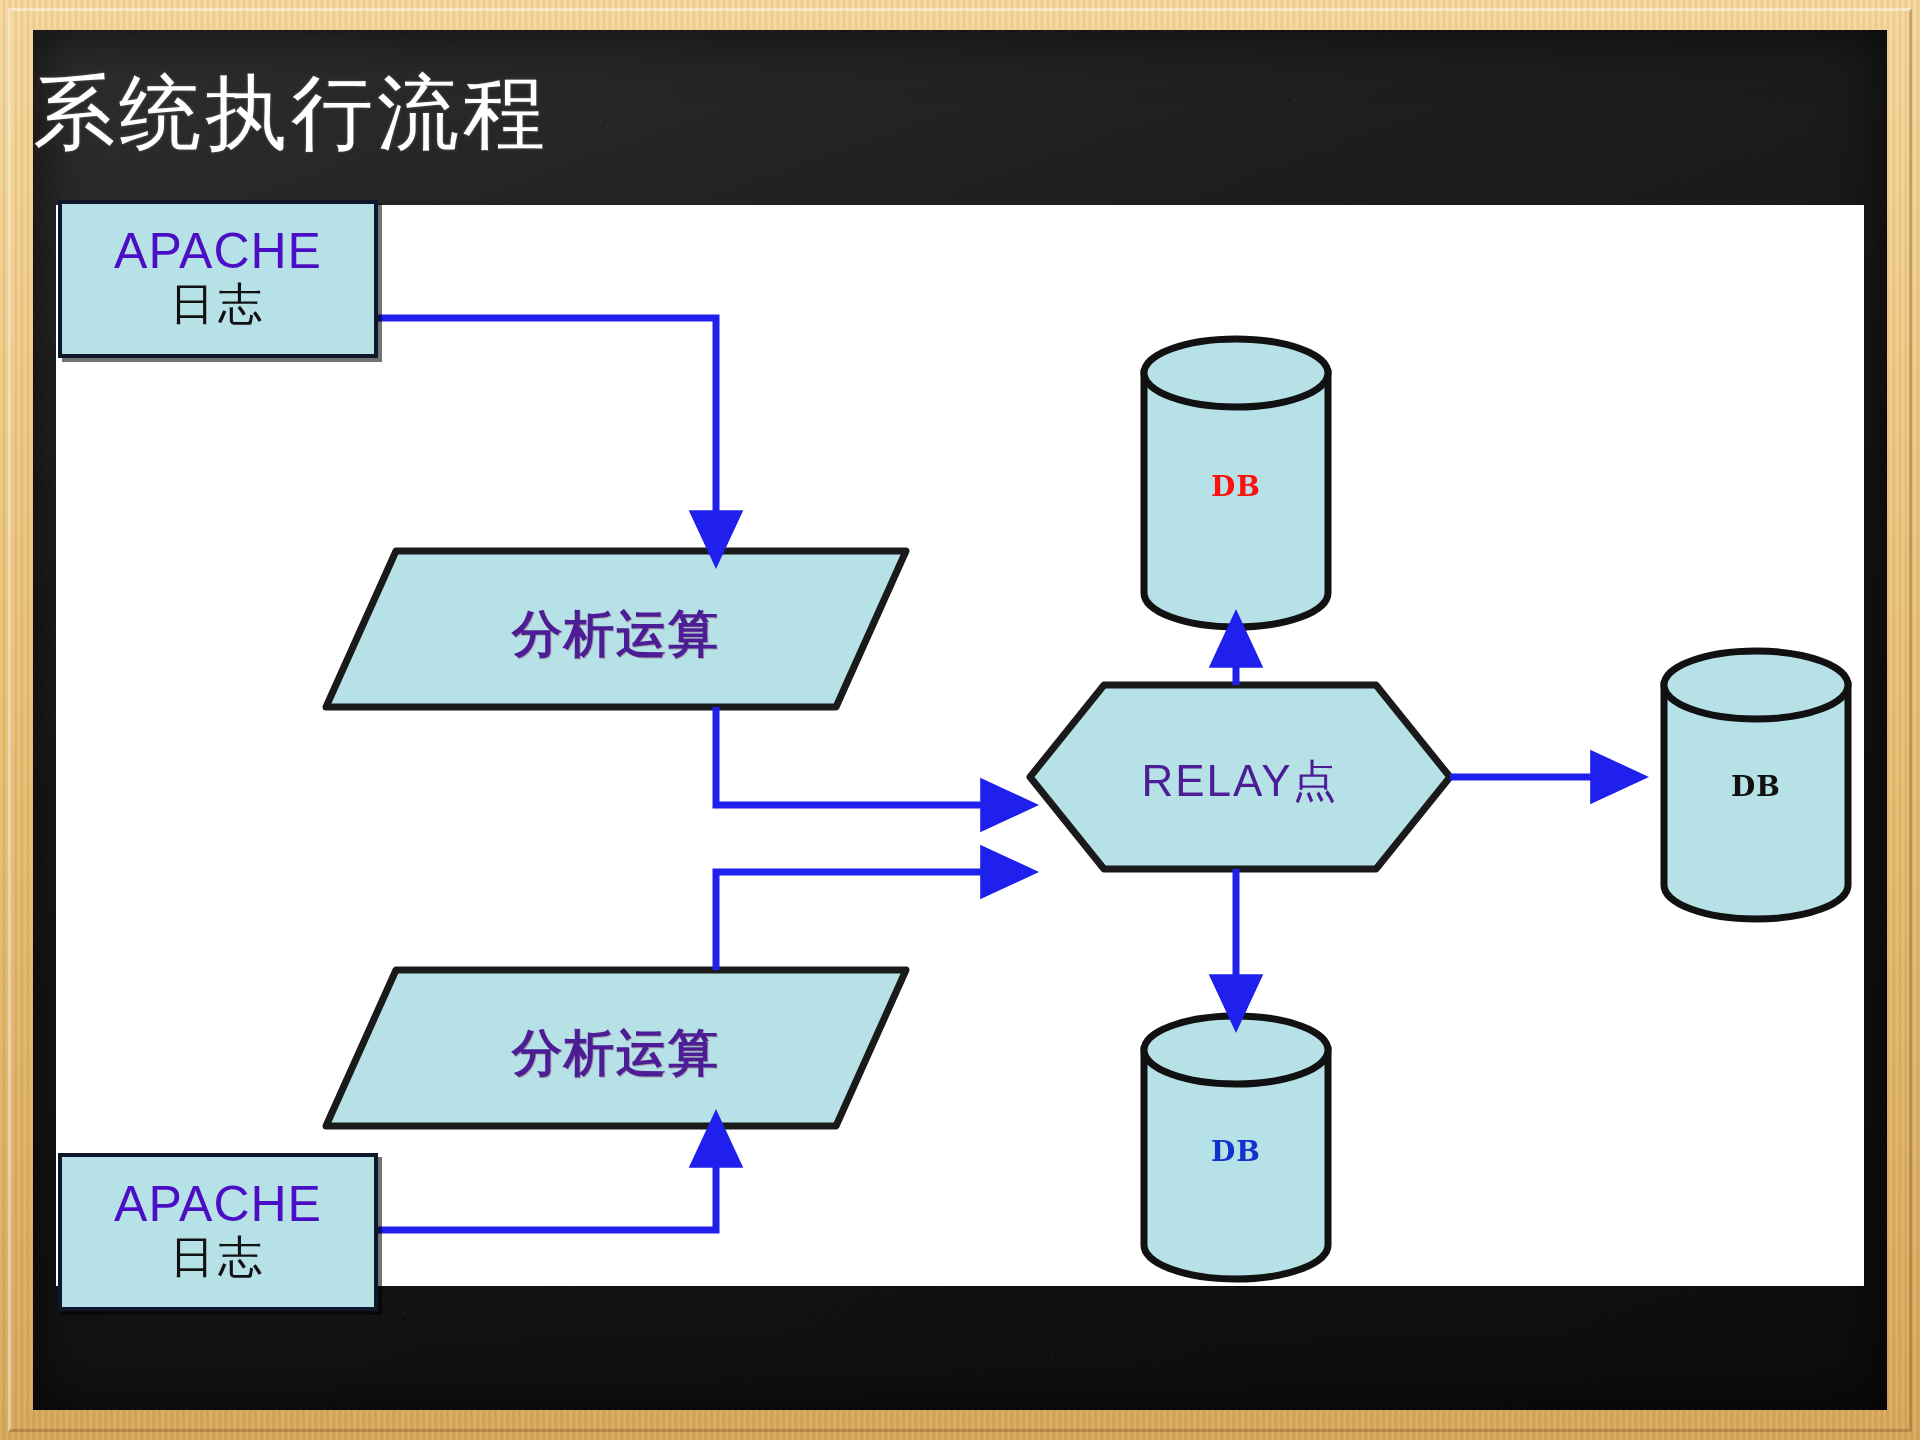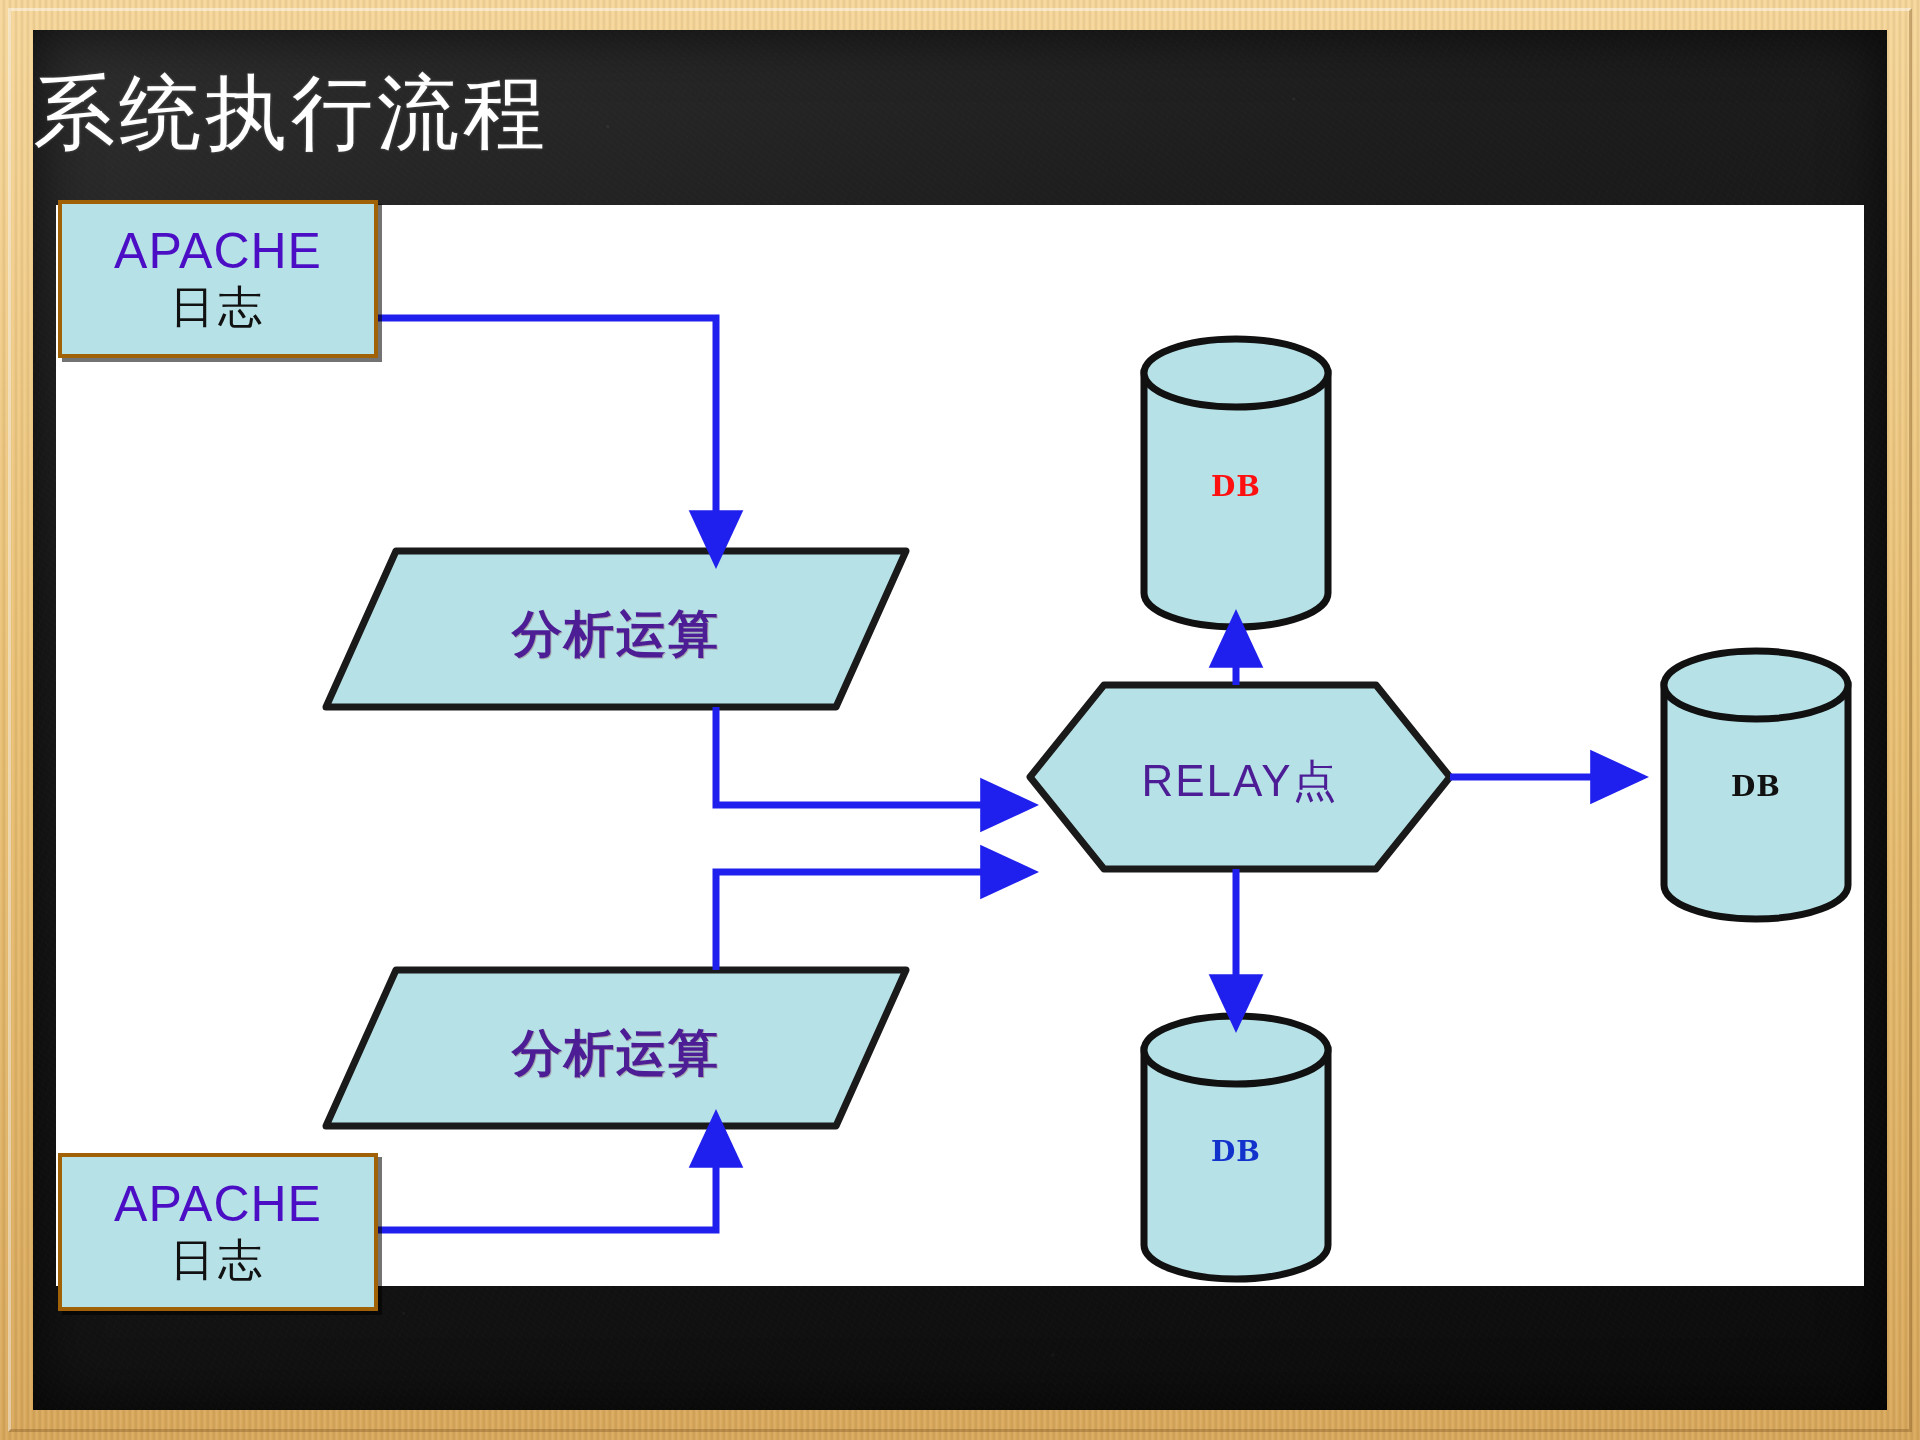--- a/index.html
+++ b/index.html
@@ -104,37 +104,37 @@
     pointer-events: none;
     white-space: nowrap;
     text-align: center;
   }
 
   
   .apache-box {
     position: absolute;
     box-sizing: border-box;
     background: #b6e1e7;
-    border: 4px solid #a16207;
+    border: 4px solid #0f172a;
     box-shadow: 4px 4px 0 rgba(0,0,0,0.55);
     display: flex;
     flex-direction: column;
     align-items: center;
     justify-content: center;
   }
   .apache-en {
     color: #4b0ec4;
     font-family: "Liberation Sans", sans-serif;
     font-size: 50px;
     line-height: 1.0;
     letter-spacing: 1px;
   }
   .apache-cn {
     color: #111111;
-    font-family: Liberation Sans, sans-serif;
+    font-family: Liberation Mono, monospace;
     font-size: 44px;
     line-height: 1.15;
     margin-top: 6px;
     letter-spacing: 4px;
   }
 
   
   .para-text {
     color: #4c1d95;
     font-family: "DejaVu Sans", sans-serif;

